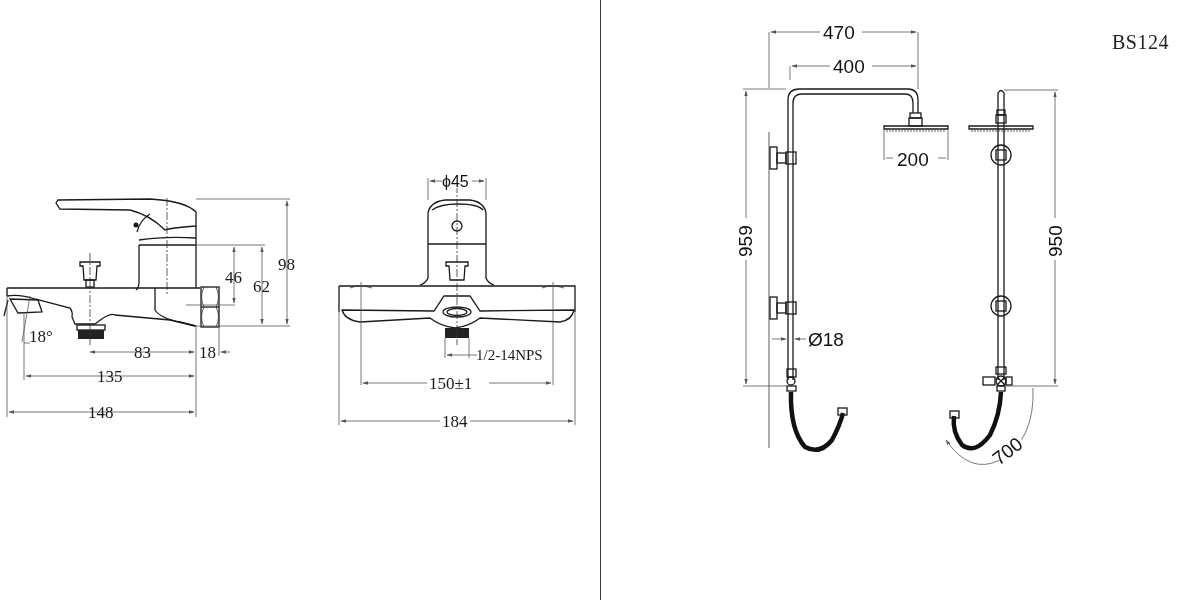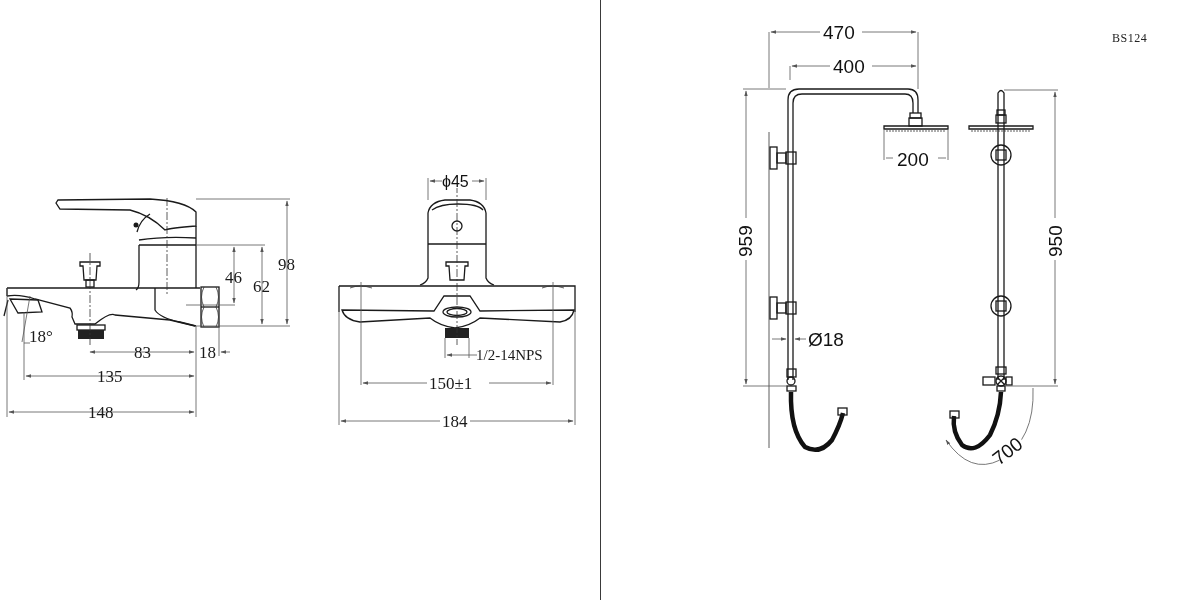--- a/index.html
+++ b/index.html
@@ -1,19 +1,19 @@
 <!DOCTYPE html>
 <html><head>
 <meta charset="utf-8">
 <style>
   html, body { margin: 0; padding: 0; background: #ffffff; }
   body { width: 1200px; height: 600px; position: relative; overflow: hidden; font-family: "Liberation Serif", serif; }
   .sheet { position: absolute; left: 0; top: 0; width: 1200px; height: 600px; }
   .divider { position: absolute; left: 600px; top: 0; width: 1px; height: 600px; background: #3a3a3a; }
-  .model-code { position: absolute; left: 1112px; top: 31px; font-family: "Liberation Serif", serif; font-size: 12px; color: #222; letter-spacing: 0.5px; }
+  .model-code { position: absolute; left: 1112px; top: 31px; font-family: "Liberation Serif", serif; font-size: 20px; color: #222; letter-spacing: 0.5px; }
   svg { position: absolute; left: 0; top: 0; }
   .ln { stroke: #1a1a1a; stroke-width: 1.3; fill: none; }
   .thin { stroke: #333; stroke-width: 0.8; fill: none; }
   .dim { stroke: #555; stroke-width: 0.8; fill: none; }
   .fill-dark { fill: #1a1a1a; }
   .serif-lbl { font-family: "Liberation Serif", serif; font-size: 17px; fill: #1a1a1a; }
   .sans-lbl { font-family: "Liberation Sans", sans-serif; font-size: 19px; fill: #111; }
 </style>
 </head>
 <body>

